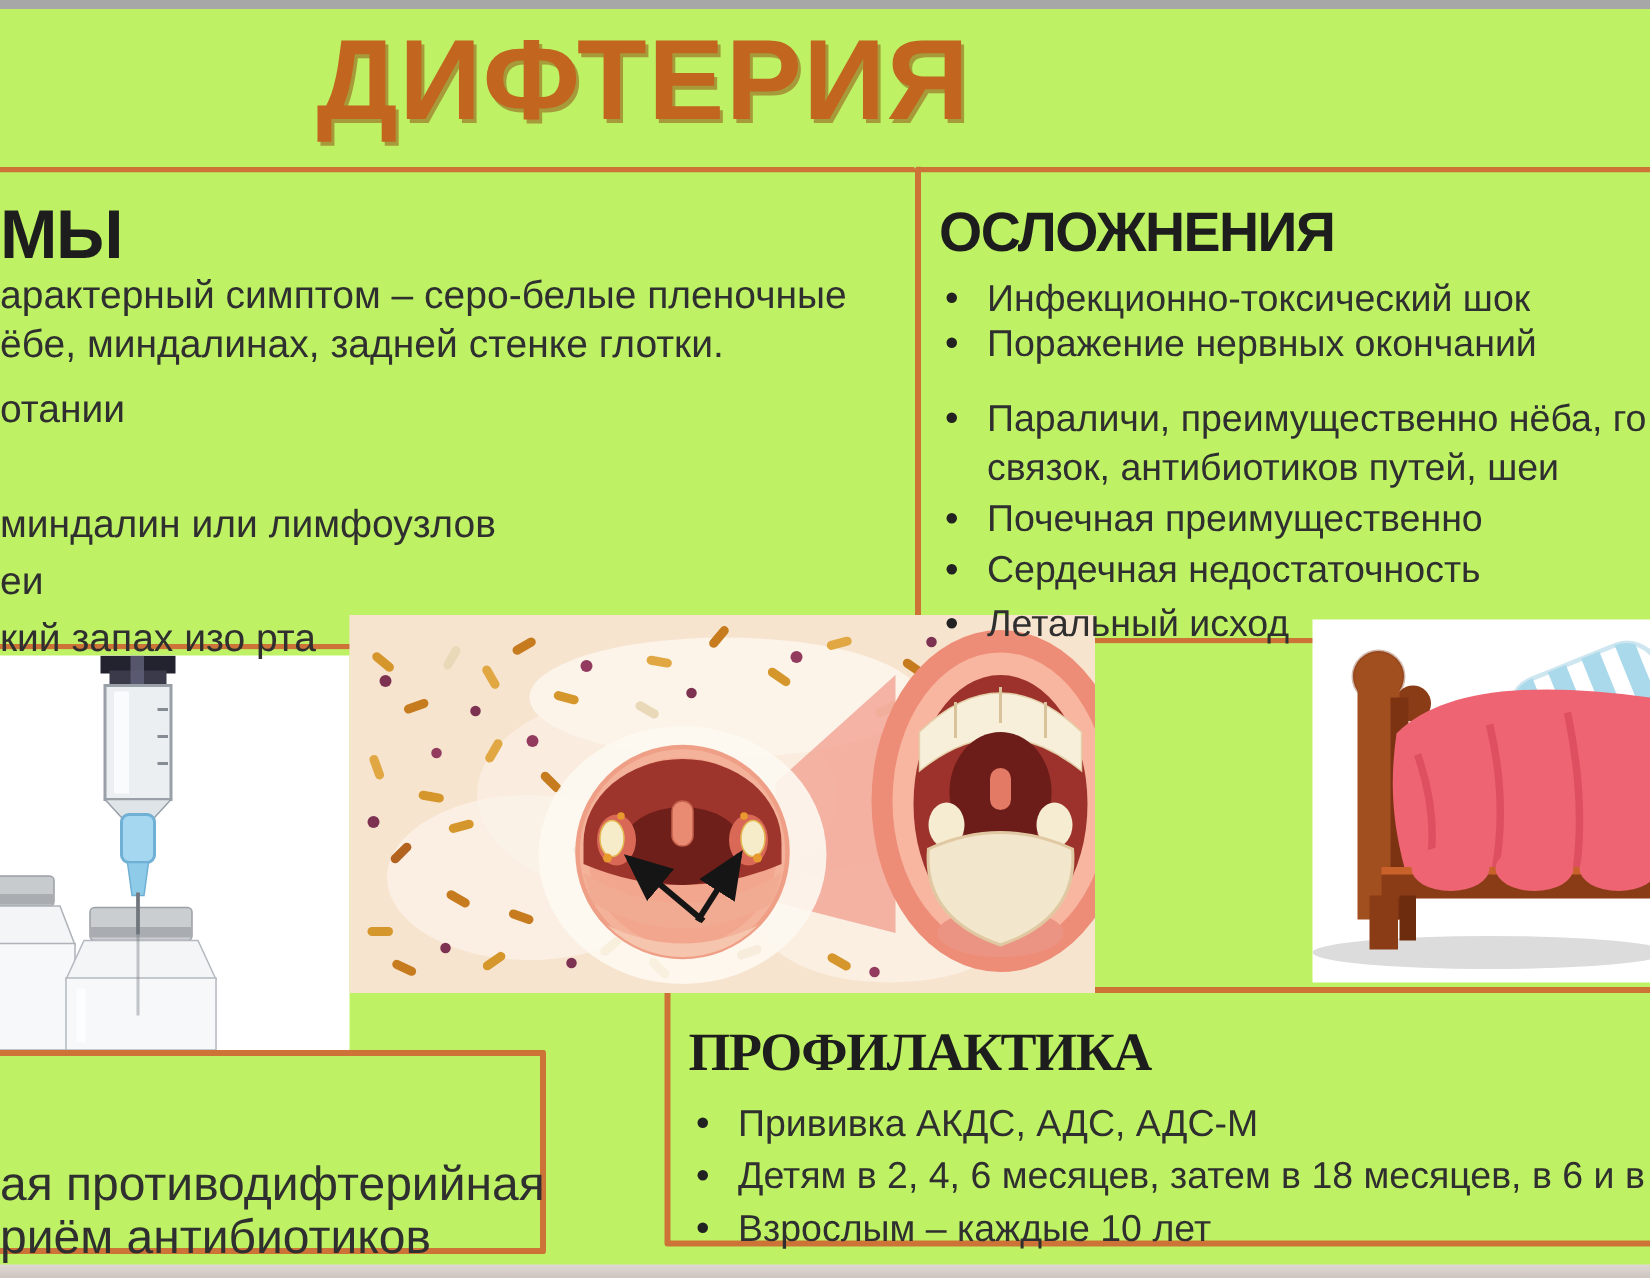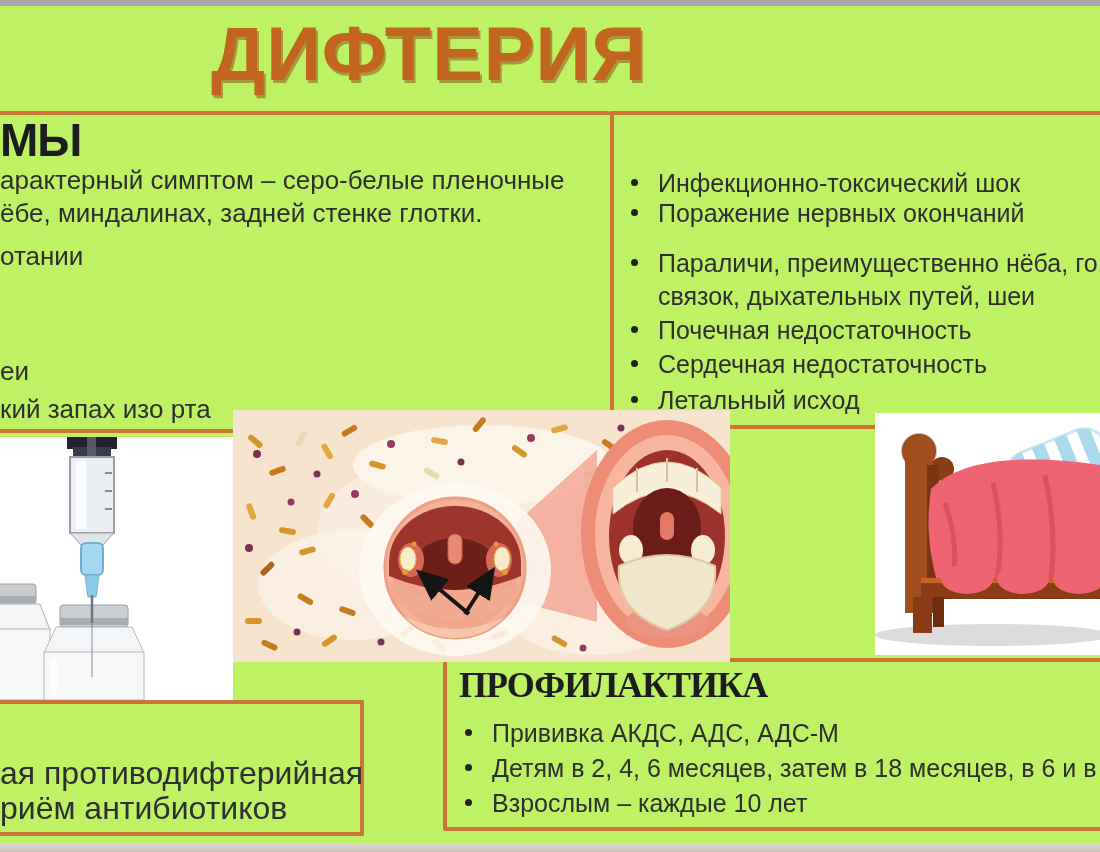--- a/index.html
+++ b/index.html
@@ -11,21 +11,21 @@
 
   .title{position:absolute;left:211px;top:10px;margin:0;font-size:76px;font-weight:700;letter-spacing:1px;
          color:#c2651f;text-shadow:2px 3px 0 rgba(143,66,16,.5);z-index:3;}
 
   .obox{position:absolute;border:4px solid #cd7338;border-radius:2px;z-index:1;background:transparent;}
   .box-symptoms{left:-40px;top:111px;width:646px;height:314px;border-right:none;}
   .box-complications{left:610px;top:111px;width:560px;height:310px;border-right:none;}
   .box-treatment{left:-44px;top:700px;width:404px;height:128px;border-left:none;}
   .box-prevention{left:443px;top:658px;width:700px;height:165px;}
 
-  .frag{position:absolute;color:#2f2f2f;white-space:nowrap;z-index:3;}
+  .frag{position:absolute;color:#2f2f2f;white-space:nowrap;z-index:3;margin-top:16px;}
   .hd{font-weight:700;color:#1d1d1d;letter-spacing:-1px;}
 
   .sym-head{left:0;top:113px;font-size:46px;}
   .sym{left:0;font-size:26px;}
   .s1{top:165px}.s2{top:198px}.s3{top:241px}.s4{top:279px}.s5{top:318px}.s6{top:356px}.s7{top:394px}
 
   .comp-head{left:626px;top:118px;font-size:37px;}
   .ci{left:658px;font-size:25px;}
   .c1{top:169px}.c2{top:199px}.c3{top:249px}.c4{top:282px}.c5{top:316px}.c6{top:350px}.c7{top:386px}
 
@@ -55,28 +55,30 @@
 
   <div class="obox box-symptoms"></div>
   <div class="obox box-complications"></div>
   <div class="obox box-treatment"></div>
   <div class="obox box-prevention"></div>
 
   <div class="frag hd sym-head">МЫ</div>
   <div class="frag sym s1">арактерный симптом – серо-белые пленочные</div>
   <div class="frag sym s2">ёбе, миндалинах, задней стенке глотки.</div>
   <div class="frag sym s3">отании</div>
+  <div class="frag sym s5">миндалин или лимфоузлов</div>
   <div class="frag sym s6">еи</div>
   <div class="frag sym s7">кий запах изо рта</div>
 
+  <div class="frag hd comp-head">ОСЛОЖНЕНИЯ</div>
   <div class="frag ci c1"><span class="dot"></span><span>Инфекционно-токсический шок</span></div>
   <div class="frag ci c2"><span class="dot"></span><span>Поражение нервных окончаний</span></div>
   <div class="frag ci c3"><span class="dot"></span><span>Параличи, преимущественно нёба, го</span></div>
-  <div class="frag ci c4"><span>связок, дыхательных путей, шеи</span></div>
-  <div class="frag ci c5"><span class="dot"></span><span>Почечная недостаточность</span></div>
+  <div class="frag ci c4"><span>связок, антибиотиков путей, шеи</span></div>
+  <div class="frag ci c5"><span class="dot"></span><span>Почечная преимущественно</span></div>
   <div class="frag ci c6"><span class="dot"></span><span>Сердечная недостаточность</span></div>
   <div class="frag ci c7"><span class="dot"></span><span>Летальный исход</span></div>
 
   <div class="frag hd prev-head">ПРОФИЛАКТИКА</div>
   <div class="frag pi p1"><span class="dot"></span><span>Прививка АКДС, АДС, АДС-М</span></div>
   <div class="frag pi p2"><span class="dot"></span><span>Детям в 2, 4, 6 месяцев, затем в 18 месяцев, в 6 и в</span></div>
   <div class="frag pi p3"><span class="dot"></span><span>Взрослым – каждые 10 лет</span></div>
 
   <div class="frag tr tr1">ая противодифтерийная</div>
   <div class="frag tr tr2">риём антибиотиков</div>

